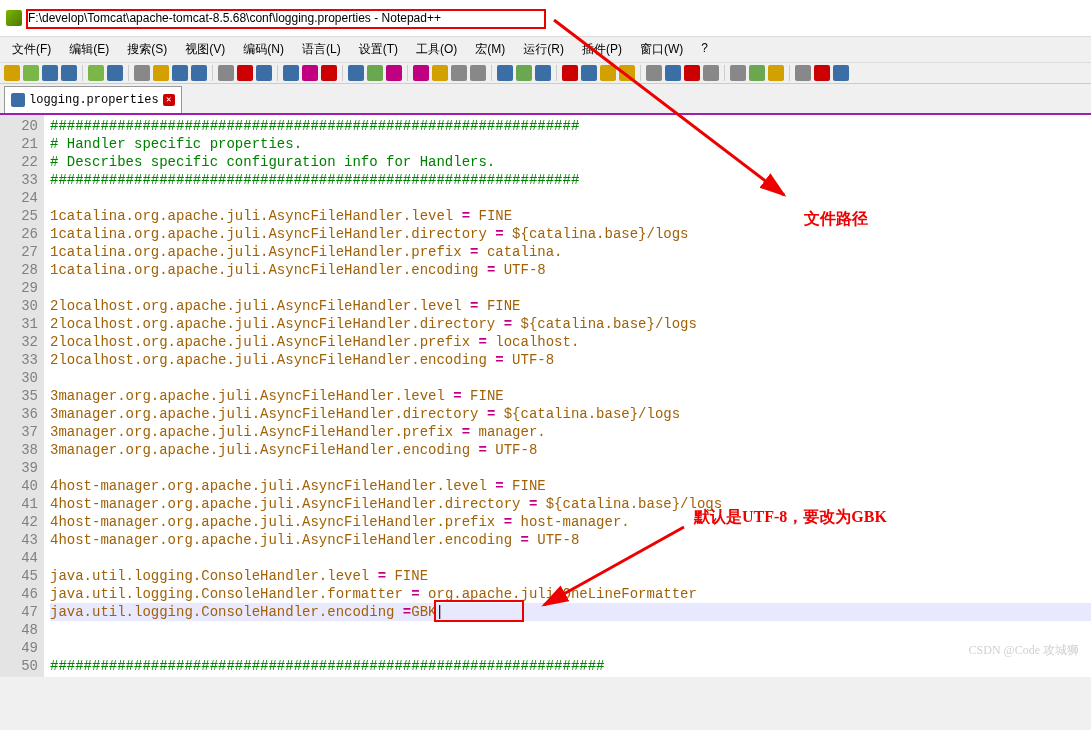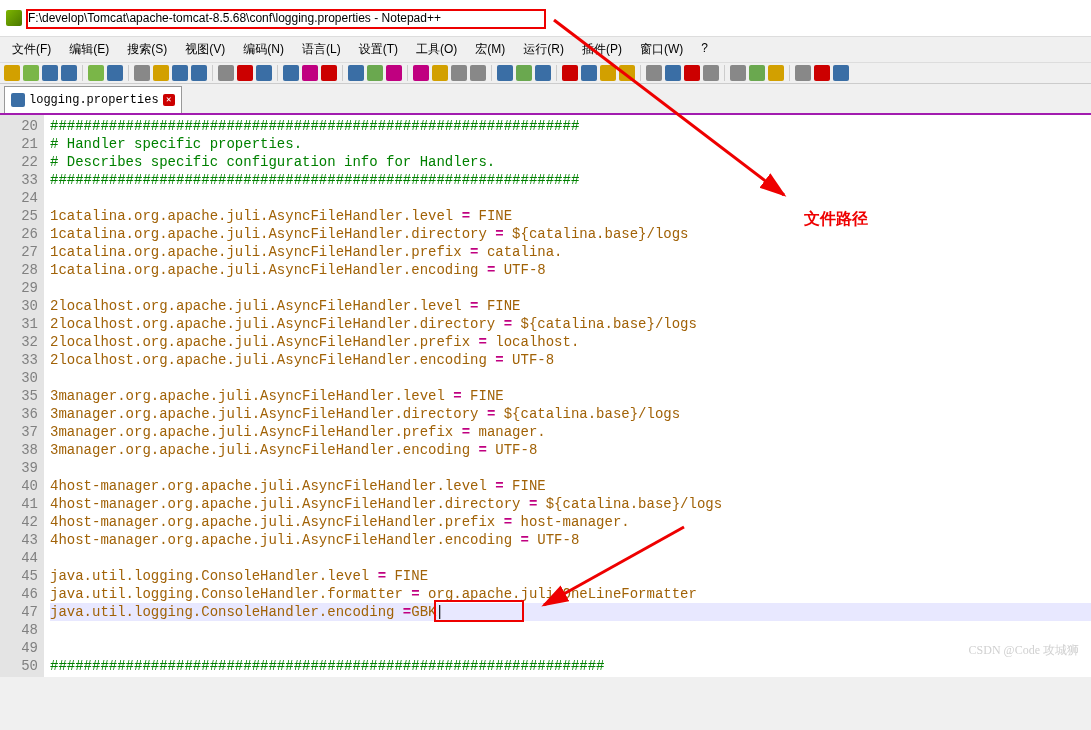--- a/index.html
+++ b/index.html
@@ -166,20 +166,21 @@
           <path d="M0,0 L0,6 L9,3 z" fill="#e00"></path>
         </marker>
       </defs>
       <line x1="510" y1="-95" x2="740" y2="80" stroke="#e00" stroke-width="3" marker-end="url(#ah)"></line>
     </svg>
     <div class="annot-text" style="left:760px; top:78px;margin-top:16px;">文件路径</div>
 
     <svg class="arrow overlay" style="left:0;top:0;" width="1000" height="600">
       <line x1="640" y1="412" x2="500" y2="490" stroke="#e00" stroke-width="3" marker-end="url(#ah)"></line>
     </svg>
+    <div class="annot-text" style="left:650px; top:392px;">默认是UTF-8，要改为GBK</div>
   <div class="code-line"><span class="tok-comment">###############################################################</span></div>
       <div class="code-line"><span class="tok-comment"># Handler specific properties.</span></div>
       <div class="code-line"><span class="tok-comment"># Describes specific configuration info for Handlers.</span></div>
       <div class="code-line"><span class="tok-comment">###############################################################</span></div>
       <div class="code-line"> </div>
       <div class="code-line"><span class="tok-default">1catalina.org.apache.juli.AsyncFileHandler.level </span><span class="tok-op">=</span><span class="tok-val"> FINE</span></div>
       <div class="code-line"><span class="tok-default">1catalina.org.apache.juli.AsyncFileHandler.directory </span><span class="tok-op">=</span><span class="tok-val"> ${catalina.base}/logs</span></div>
       <div class="code-line"><span class="tok-default">1catalina.org.apache.juli.AsyncFileHandler.prefix </span><span class="tok-op">=</span><span class="tok-val"> catalina.</span></div>
       <div class="code-line"><span class="tok-default">1catalina.org.apache.juli.AsyncFileHandler.encoding </span><span class="tok-op">=</span><span class="tok-val"> UTF-8</span></div>
       <div class="code-line"> </div>

